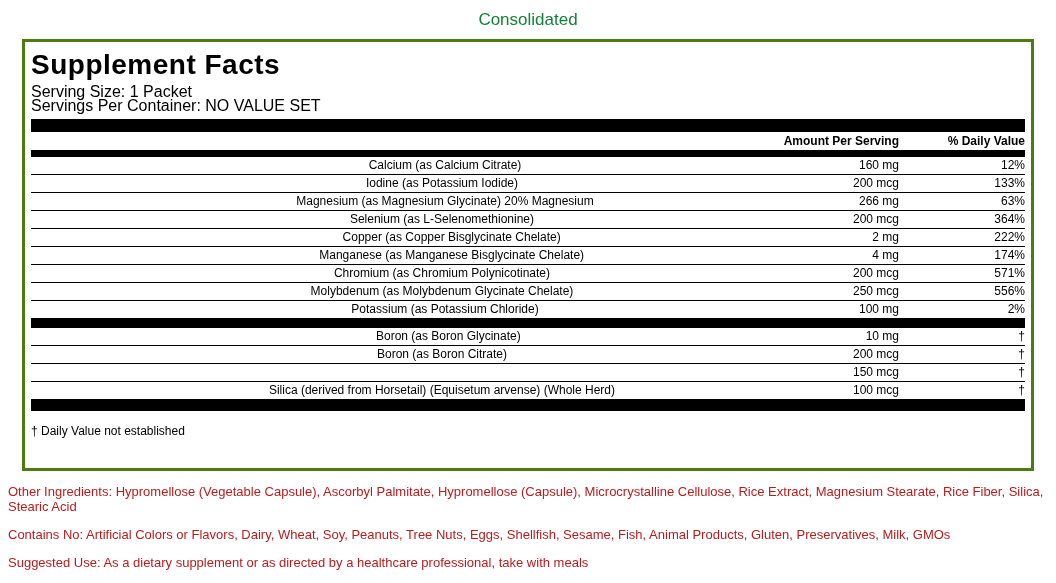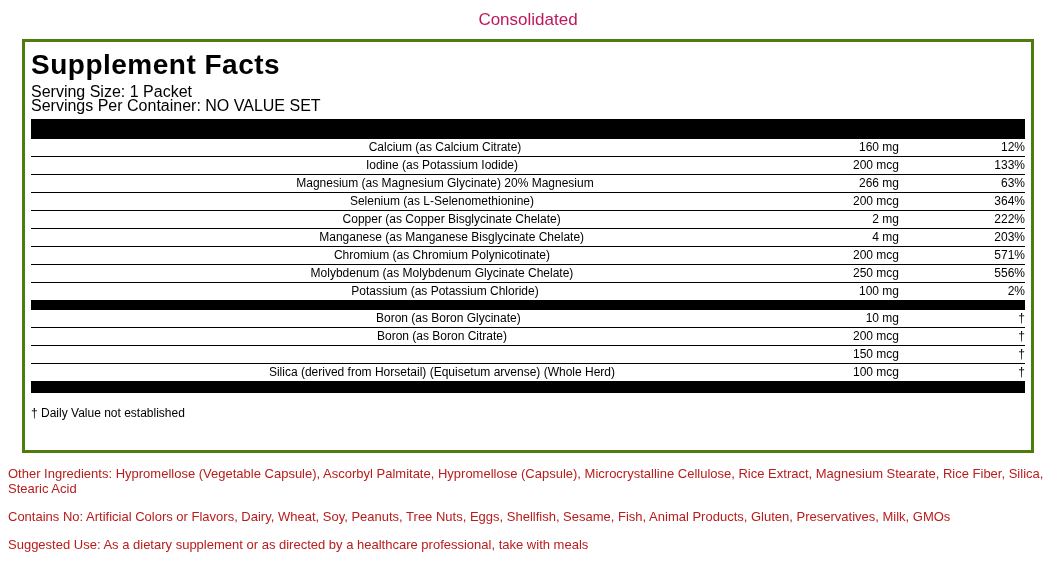--- a/index.html
+++ b/index.html
@@ -6,21 +6,21 @@
   html, body { width: 1056px; }
   body {
     background: #fff;
     font-family: "Liberation Sans", sans-serif;
     color: #000;
     padding: 8px;
   }
   .page-title {
     text-align: center;
     font-size: 17px;
-    color: #be185d;
+    color: #15803d;
     margin: 2px 0 9px;
     font-weight: normal;
   }
   .facts-box {
     border: 3px solid #4d7c0f;
     margin: 0 14px;
     padding: 5px 6px 6px;
   }
   .sf-title {
     font-size: 28px;
@@ -70,20 +70,25 @@
 
 <h1 class="page-title">Consolidated</h1>
 
 <div class="facts-box">
   <h2 class="sf-title">Supplement Facts</h2>
   <div class="serving-line">Serving Size: 1 Packet</div>
   <div class="serving-line">Servings Per Container: NO VALUE SET</div>
 
   <div class="bar bar-thick"></div>
 
+  <div class="frow header-row">
+    <span class="name"></span>
+    <span class="amount">Amount Per Serving</span>
+    <span class="dv">% Daily Value</span>
+  </div>
 
   <div class="bar bar-medium"></div>
 
   <div class="rows rows-dv">
 
       <div class="frow">
         <span class="name">Calcium (as Calcium Citrate)</span>
         <span class="amount">160 mg</span>
         <span class="dv">12%</span>
       </div>
@@ -109,21 +114,21 @@
 
       <div class="frow">
         <span class="name">Copper (as Copper Bisglycinate Chelate)</span>
         <span class="amount">2 mg</span>
         <span class="dv">222%</span>
       </div>
 
       <div class="frow">
         <span class="name">Manganese (as Manganese Bisglycinate Chelate)</span>
         <span class="amount">4 mg</span>
-        <span class="dv">203%</span>
+        <span class="dv">174%</span>
       </div>
 
       <div class="frow">
         <span class="name">Chromium (as Chromium Polynicotinate)</span>
         <span class="amount">200 mcg</span>
         <span class="dv">571%</span>
       </div>
 
       <div class="frow">
         <span class="name">Molybdenum (as Molybdenum Glycinate Chelate)</span>

